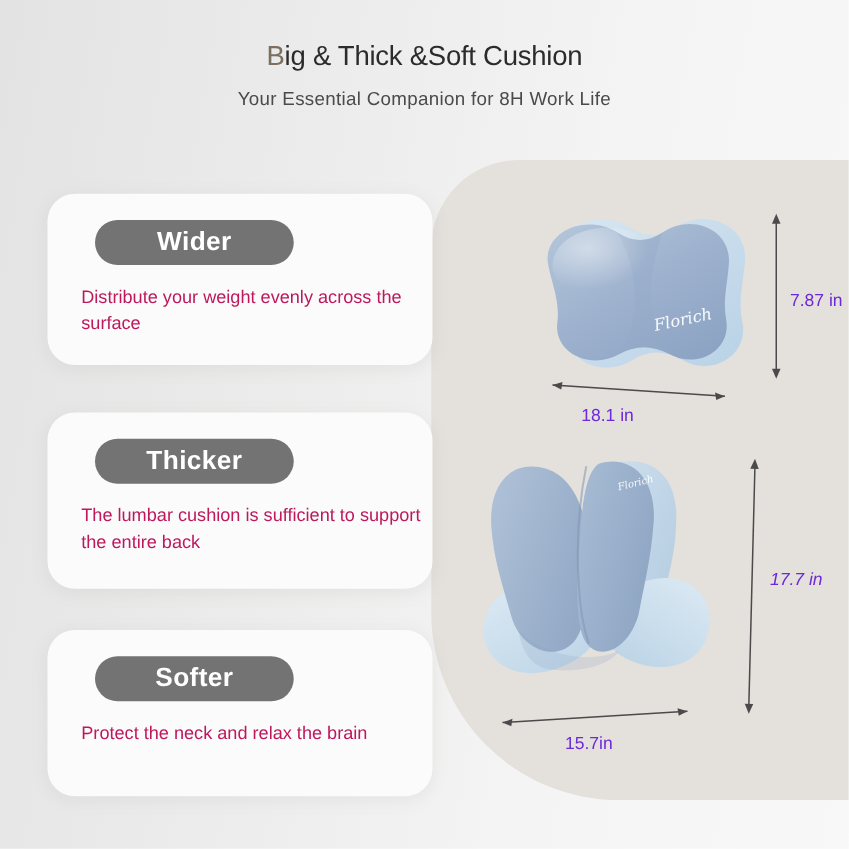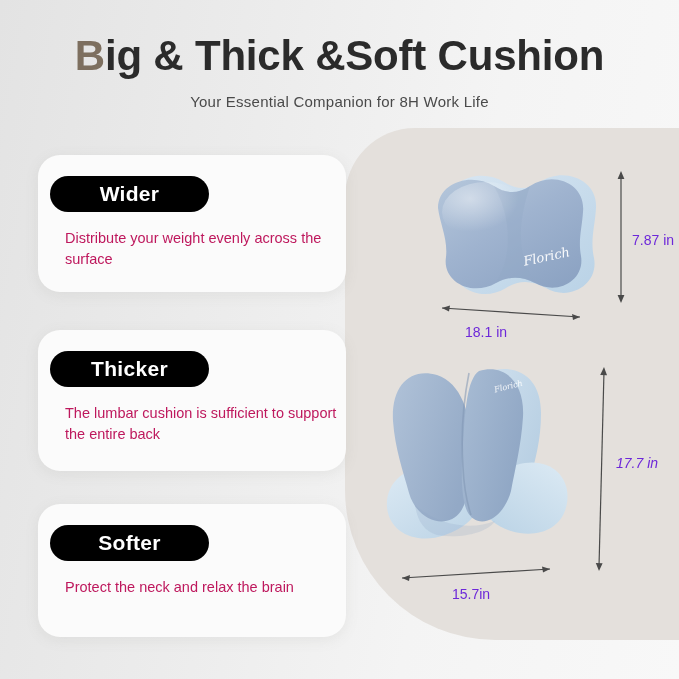--- a/index.html
+++ b/index.html
@@ -17,22 +17,22 @@
 
   
   #header {
     position: absolute;
     left: 0;
     top: 32px;
     width: 679px;
     text-align: center;
   }
   #title {
-    font-size: 42px;
-    font-weight: bold;
+    font-size: 22px;
+    font-weight: normal;
     color: #2b2b2b;
     letter-spacing: -0.2px;
     white-space: nowrap;
   }
   #title .initial {
     color: #7d6f5f;
   }
   #subtitle {
     margin-top: 13px;
     font-size: 15px;
@@ -59,26 +59,26 @@
     background: #fbfbfb;
     border-radius: 22px;
     box-shadow: 0 3px 14px rgba(120,115,110,0.10);
   }
   #card-wider   { top: 155px; height: 137px; }
   #card-thicker { top: 330px; height: 141px; }
   #card-softer  { top: 504px; height: 133px; }
 
   .pill {
     position: absolute;
-    left: 12px;
+    left: 38px;
     top: 21px;
     min-width: 115px;
     height: 36px;
     padding: 0 22px;
-    background: #000000;
+    background: #737373;
     border-radius: 19px;
     display: flex;
     align-items: center;
     justify-content: center;
   }
   .pill-text {
     color: #ffffff;
     font-size: 21px;
     font-weight: bold;
     letter-spacing: 0.3px;

